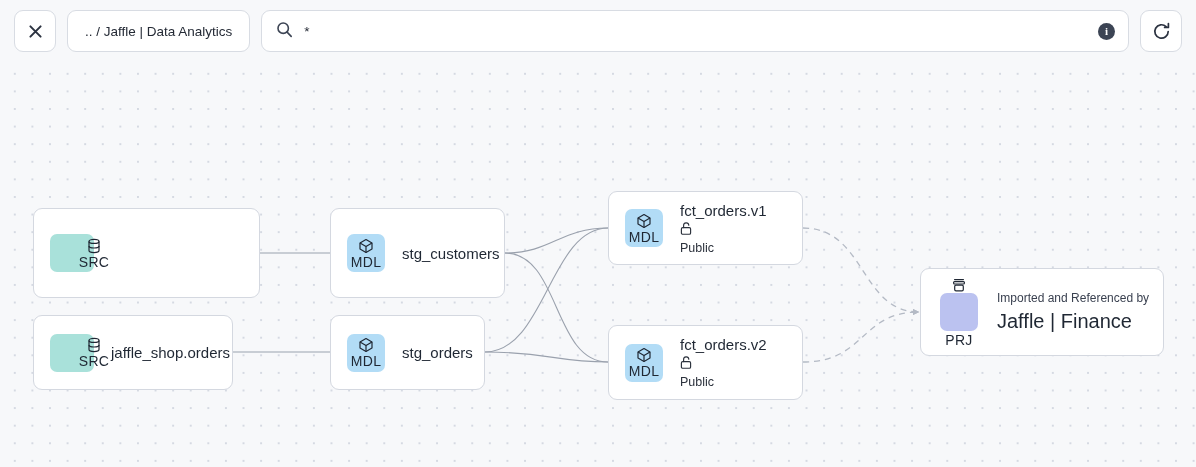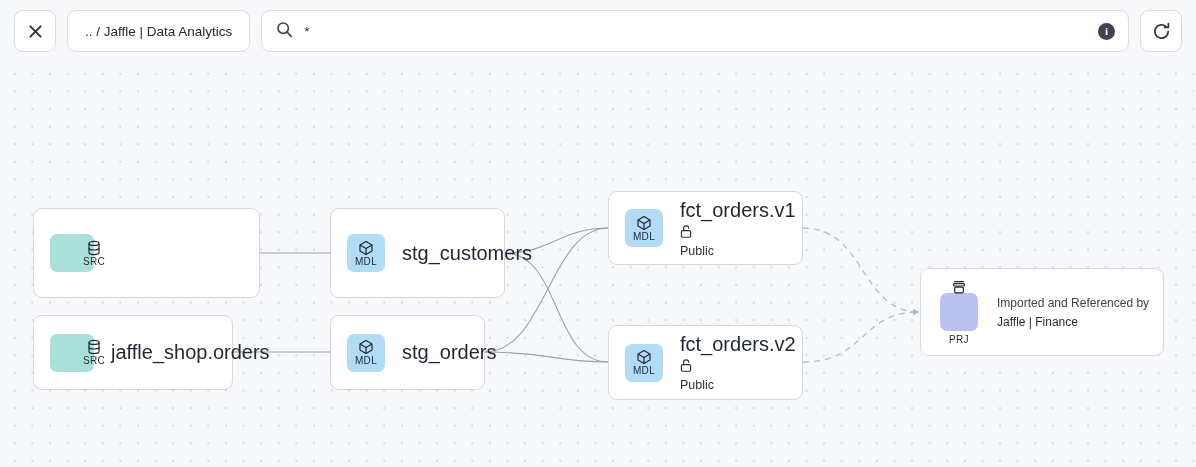--- a/index.html
+++ b/index.html
@@ -109,39 +109,39 @@
   .badge {
     flex: 0 0 auto;
     width: 38px; height: 38px;
     border-radius: 7px;
     display: flex; flex-direction: column;
     align-items: center; justify-content: center;
     gap: 1px;
   }
   .badge svg { display: block; }
   .badge-text {
-    font-size: 10px;
+    font-size: 14px;
     letter-spacing: 0.3px;
     color: #1f2733;
     font-family: "Liberation Sans", sans-serif;
     line-height: 1;
   }
   .badge.src { background: #a9e1da; padding-left: 44px; }
   .badge.mdl { background: #b2dcf6; }
   .badge.prj { background: #bbc2f0; gap: 40px; }
 
   .node-body { display: flex; flex-direction: column; gap: 3px; min-width: 0; }
-  .node-title { font-size: 20px; color: #1f2733; white-space: nowrap; }
+  .node-title { font-size: 15px; color: #1f2733; white-space: nowrap; }
   .node-sub {
     display: flex; gap: 6px;
     font-size: 12.5px; color: #2b313c; white-space: nowrap; flex-direction: column;
   }
   .node-sub svg { display: block; flex: 0 0 auto; }
   .node-caption { font-size: 12px; color: #3a4150; white-space: nowrap; }
-  .node-name-lg { font-size: 12px; color: #1f2733; white-space: nowrap; }
+  .node-name-lg { font-size: 20px; color: #1f2733; white-space: nowrap; }
 </style>
 </head>
 <body>
 
 <div id="app">
 
   <div class="toolbar">
 
     <div class="tb-btn">
       <span>

